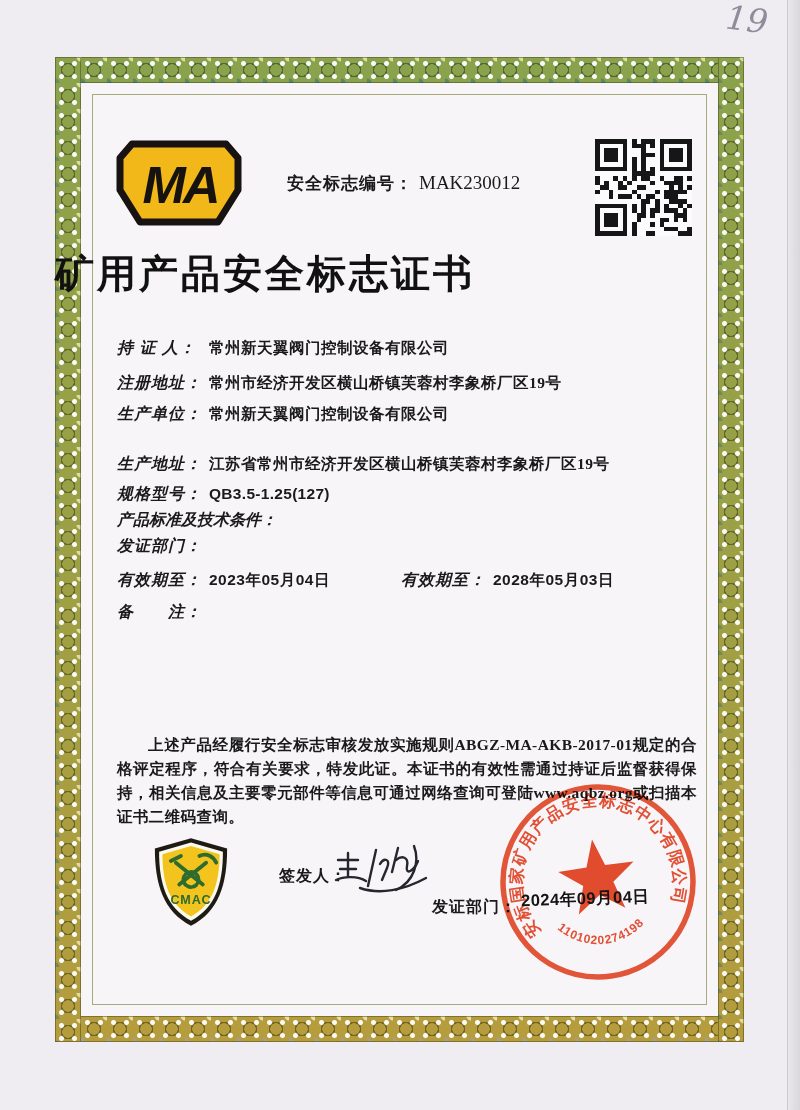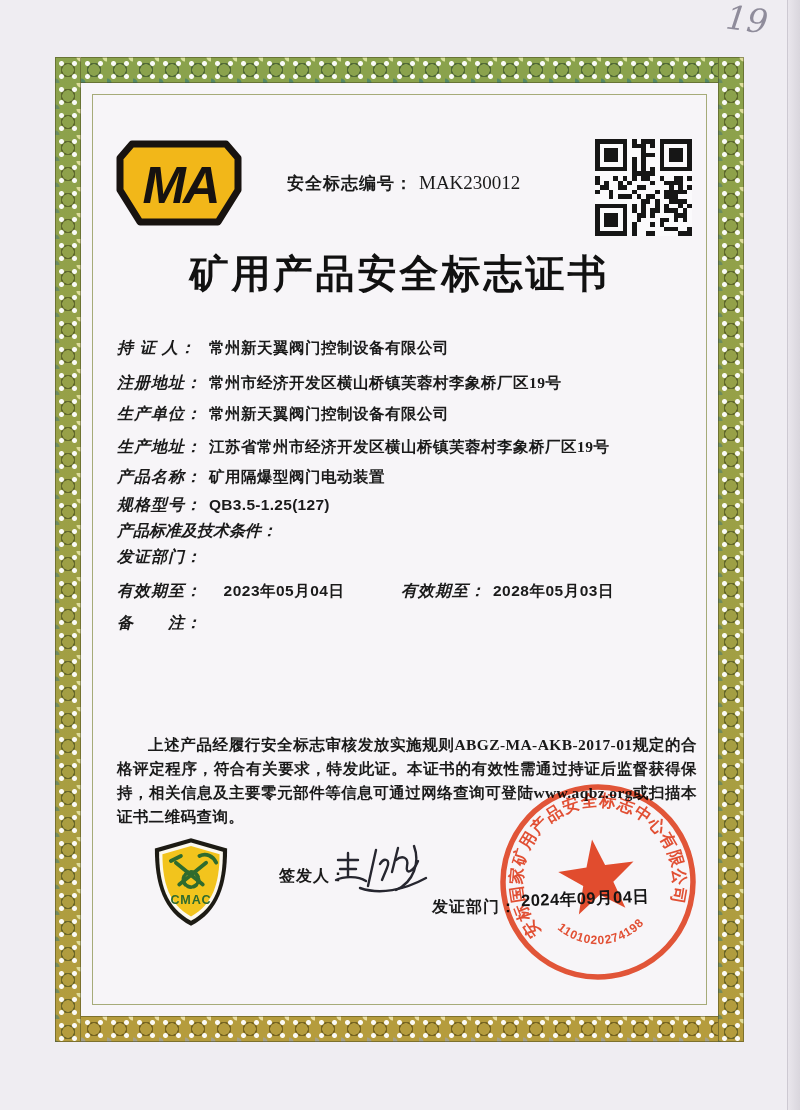--- a/index.html
+++ b/index.html
@@ -66,40 +66,40 @@
 
   
   .ma-logo { position:absolute; left:116px; top:140px; width:126px; height:86px; }
   .certno { position:absolute; left:287px; top:172px; white-space:nowrap; }
   .certno .lbl { font-size:17px; font-weight:700; letter-spacing:1px; }
   .certno .val { font-family:"Liberation Serif", serif; font-size:19px; margin-left:6px; }
   .qr { position:absolute; left:595px; top:139px; width:97px; height:97px; }
 
   .title {
     position:absolute; left:55px; top:247px; width:689px;
-    text-align:center; font-family:"Liberation Serif", serif;
+    font-family:"Liberation Serif", serif;
     font-weight:900; font-size:39px; letter-spacing:3px; color:#111;
   }
 
   
   .fields { position:absolute; left:117px; top:338px; width:580px; }
   .row { display:flex; align-items:flex-start; line-height:20px; }
   .flabel { flex:none; width:92px; font-weight:700; font-size:16px; letter-spacing:1px; white-space:nowrap;font-style:italic; }
   .fvalue { font-family:"Liberation Serif", serif; font-weight:700; font-size:15.5px; letter-spacing:.5px; }
-  .mb15{margin-bottom:15px}.mb13{margin-bottom:13px}.mb11{margin-bottom:11px}
+  .mb15{margin-bottom:15px}.mb13{margin-bottom:30px}.mb11{margin-bottom:11px}
   .mb10{margin-bottom:10px}.mb8{margin-bottom:8px}.mb6{margin-bottom:6px}
   .mb14{margin-bottom:14px}.mb12{margin-bottom:12px}
   .row-model .fvalue { font-family:"Liberation Sans",sans-serif; letter-spacing:.3px; }
   .row-standards .flabel { width:auto; margin-right:14px; letter-spacing:0; }
   .row-standards .fvalue {
     font-family:"Liberation Sans",sans-serif; font-weight:400;
     font-size:14.5px; width:380px; line-height:21px; letter-spacing:.2px;
   }
   .row-dates .fvalue { font-family:"Liberation Sans",sans-serif; }
-  .row-dates .issue-val { width:150px;text-align:center; }
+  .row-dates .issue-val { width:150px; }
   .row-dates .valid-lbl { margin-left:42px; }
 
   
   .statement {
     position:absolute; left:117px; top:733px; width:580px;
     font-family:"Liberation Serif", serif; font-weight:700;
     font-size:15.5px; line-height:24px; text-indent:2em;
     text-align:justify; letter-spacing:.4px;
   }
 
@@ -378,24 +378,20 @@
       <span class="fvalue">常州市经济开发区横山桥镇芙蓉村李象桥厂区19号</span>
     </div>
     <div class="row mb13">
       <span class="flabel">生产单位：</span>
       <span class="fvalue">常州新天翼阀门控制设备有限公司</span>
     </div>
     <div class="row mb10">
       <span class="flabel">生产地址：</span>
       <span class="fvalue">江苏省常州市经济开发区横山桥镇芙蓉村李象桥厂区19号</span>
     </div>
-    <div class="row mb8">
-      <span class="flabel">产品名称：</span>
-      <span class="fvalue">矿用隔爆型阀门电动装置</span>
-    </div>
     <div class="row row-model mb6">
       <span class="flabel">规格型号：</span>
       <span class="fvalue">QB3.5-1.25(127)</span>
     </div>
     <div class="row row-standards mb6">
       <span class="flabel">产品标准及技术条件：</span>
     </div>
     <div class="row mb14">
       <span class="flabel">发证部门：</span>
     </div>

